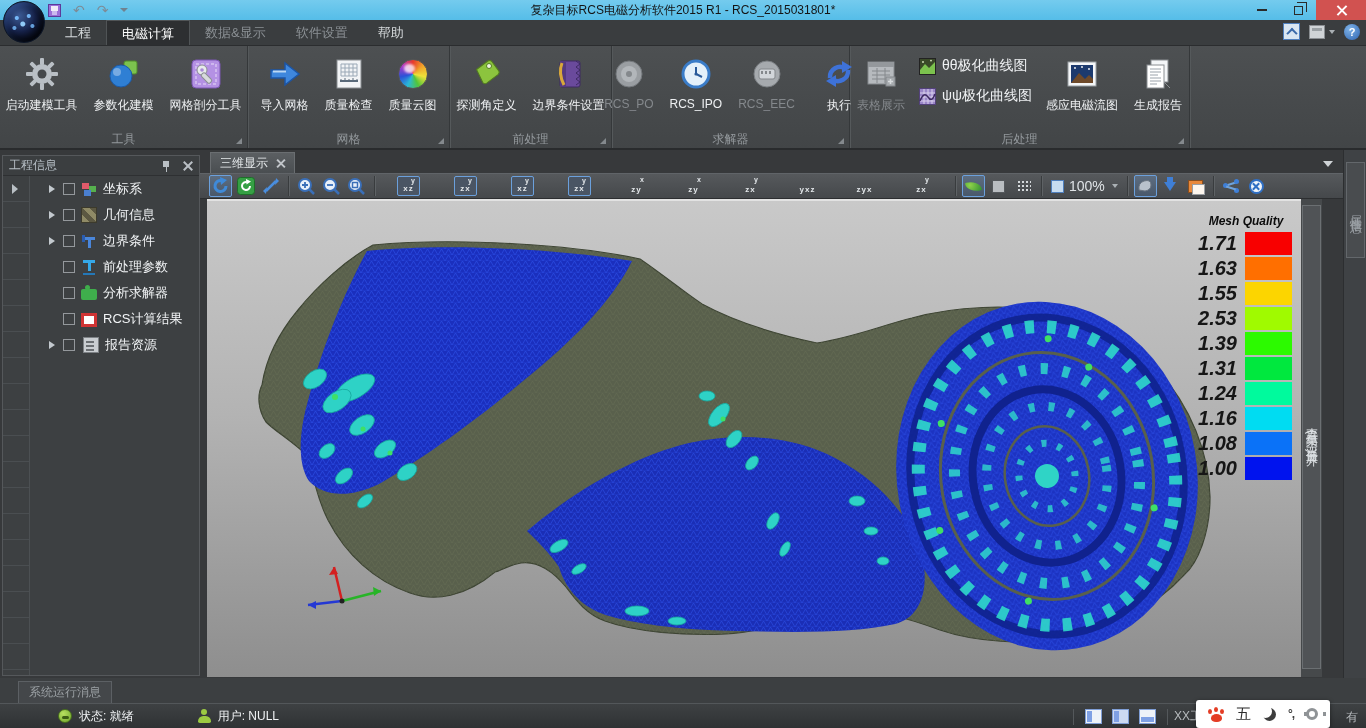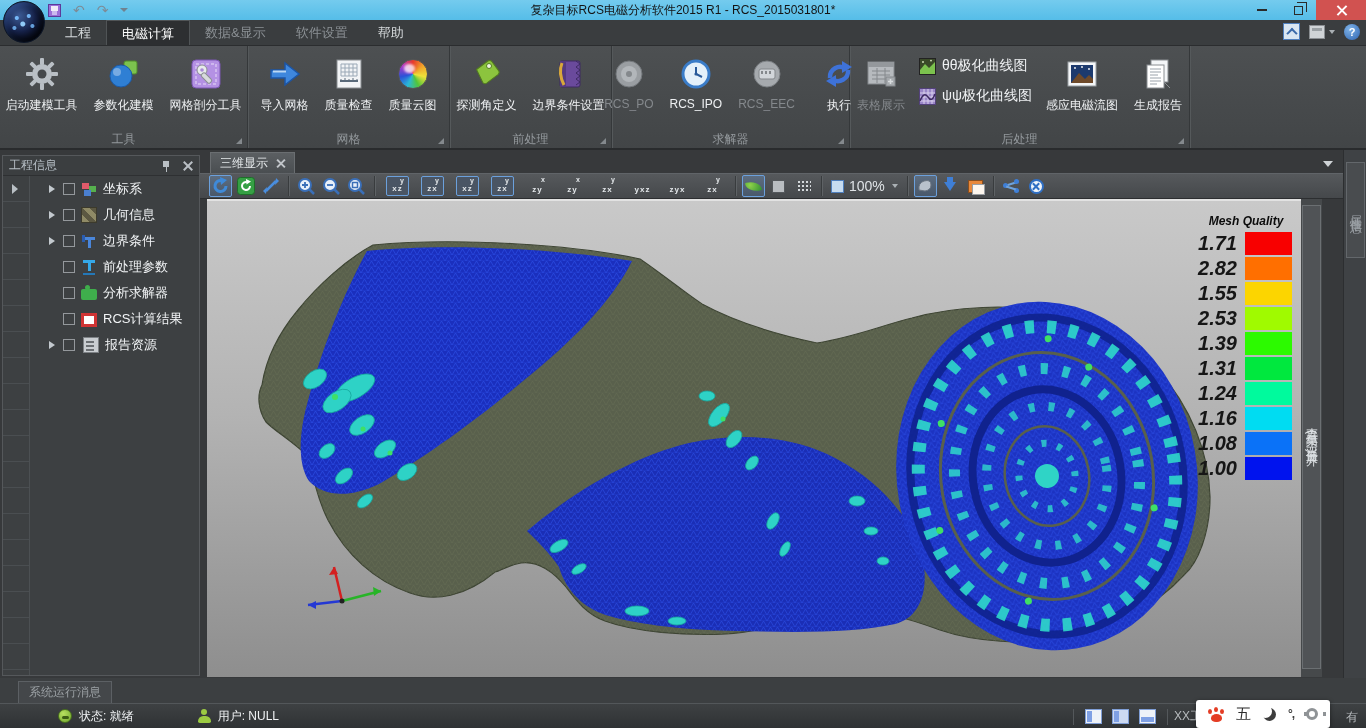--- a/index.html
+++ b/index.html
@@ -117,21 +117,21 @@
      background:linear-gradient(#5b5f62,#4a4e51);border:1px solid #6a6e71;border-bottom:none;color:#e4e8ea;font-size:12px}
   .vtab .tx{position:relative;width:9px;height:9px}
   .vtab .tx::before,.vtab .tx::after{content:"";position:absolute;left:4px;top:-1px;width:2px;height:11px;background:#c3c7cb}
   .vtab .tx::before{transform:rotate(45deg)}.vtab .tx::after{transform:rotate(-45deg)}
   .vtab-caret{position:absolute;right:10px;bottom:6px;width:0;height:0;border-left:5px solid transparent;border-right:5px solid transparent;border-top:6px solid #cfd3d6}
 
   .vtoolbar{position:absolute;left:0;top:23px;right:0;height:26px;background:linear-gradient(#56595c,#45484b);border-top:1px solid #606468;border-bottom:1px solid #2c2e30;display:flex;align-items:center;padding-left:8px}
   .tbtn{width:23px;height:22px;display:flex;align-items:center;justify-content:center;border-radius:2px;margin:0 1px;position:relative}
   .tbtn.active{border:1px solid #6ba0dc;background:linear-gradient(#5d6d80,#49586a)}
   .tsep{width:1px;height:20px;background:#393c3e;box-shadow:1px 0 0 #5e6265;margin:0 5px}
-  .axv{width:23px;height:20px;position:relative;display:flex;align-items:flex-end;justify-content:center;color:#e3e7ea;font-size:8px;font-weight:bold;letter-spacing:1px;padding-bottom:2px;margin:0 6px}
+  .axv{width:23px;height:20px;position:relative;display:flex;align-items:flex-end;justify-content:center;color:#e3e7ea;font-size:8px;font-weight:bold;letter-spacing:1px;padding-bottom:2px;margin:0 17px}
   .axv .axs{position:absolute;top:0;right:4px;font-size:7px;letter-spacing:0}
   .axv.boxed{border:1px solid #6ba0dc;background:#4a5564;border-radius:2px}
   .leaf-ic{width:15px;height:11px;background:radial-gradient(circle at 30% 30%,#8fd24a,#2f8f32);border-radius:1px 100% 1px 100%;transform:rotate(-15deg)}
   .wire-ic{width:13px;height:13px;background:#b9bdc1;border:1px solid #54585c}
   .dots-ic{width:14px;height:12px;background-image:radial-gradient(#d5d9dc 1px,transparent 1.2px);background-size:4px 4px}
   .zoomctl{display:flex;align-items:center;gap:5px;padding:0 4px;color:#dfe3e6;font-size:14px}
   .zq-ic{width:13px;height:13px;background:#c7dcf0;border:1px solid #4f7fbd}
   .vdown-ic{width:0;height:0;border-left:6px solid transparent;border-right:6px solid transparent;border-top:9px solid #3f7fd6;position:relative}
   .vdown-ic::before{content:"";position:absolute;left:-3px;top:-14px;width:6px;height:6px;background:#3f7fd6}
   .wins-ic{width:15px;height:13px;background:#e8883a;border:1px solid #8a4f1e;position:relative}
@@ -800,21 +800,21 @@
     </svg>
 
     <div class="legend">
       <div class="lg-title">Mesh Quality</div>
       <div>
           <div class="lg-row">
             <span class="lg-val">1.71</span>
             <span class="lg-sw" style="background: rgb(248, 0, 0);"></span>
           </div>
           <div class="lg-row">
-            <span class="lg-val">2.82</span>
+            <span class="lg-val">1.63</span>
             <span class="lg-sw" style="background: rgb(255, 111, 0);"></span>
           </div>
           <div class="lg-row">
             <span class="lg-val">1.55</span>
             <span class="lg-sw" style="background: rgb(252, 213, 0);"></span>
           </div>
           <div class="lg-row">
             <span class="lg-val">2.53</span>
             <span class="lg-sw" style="background: rgb(160, 250, 0);"></span>
           </div>

